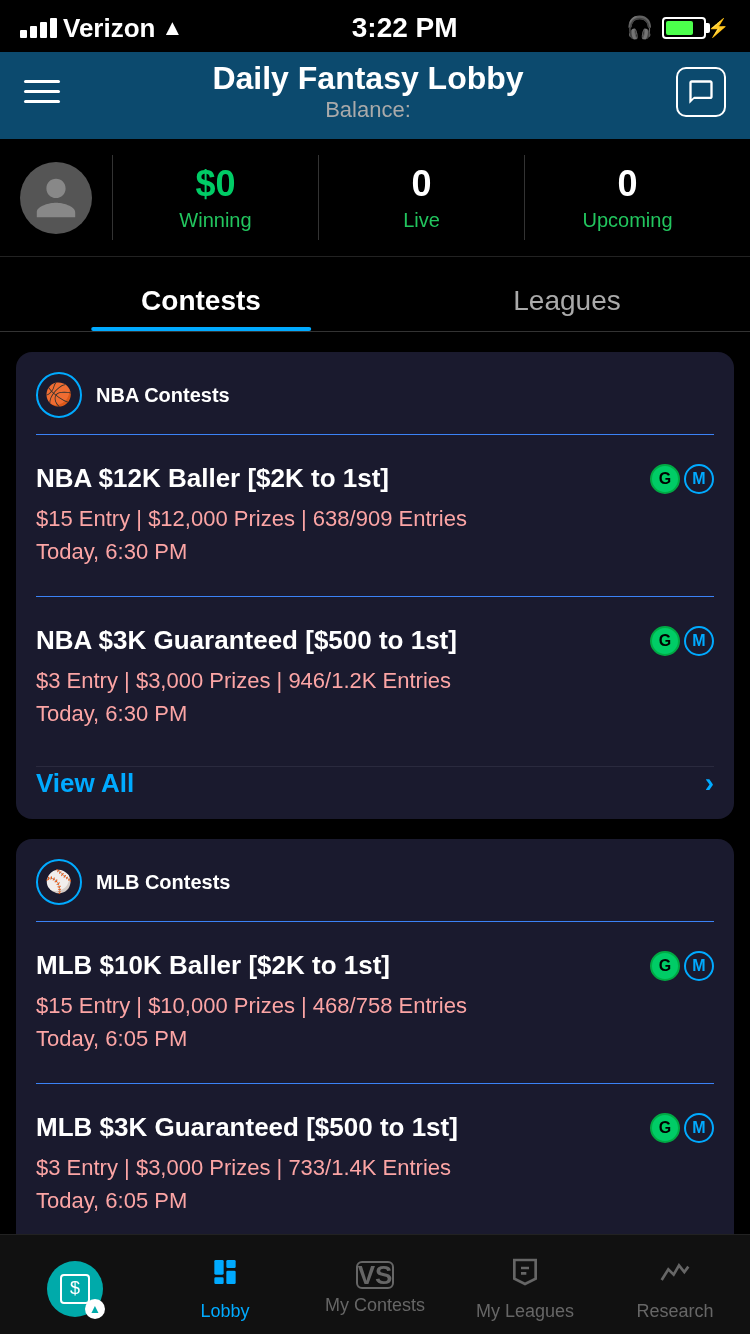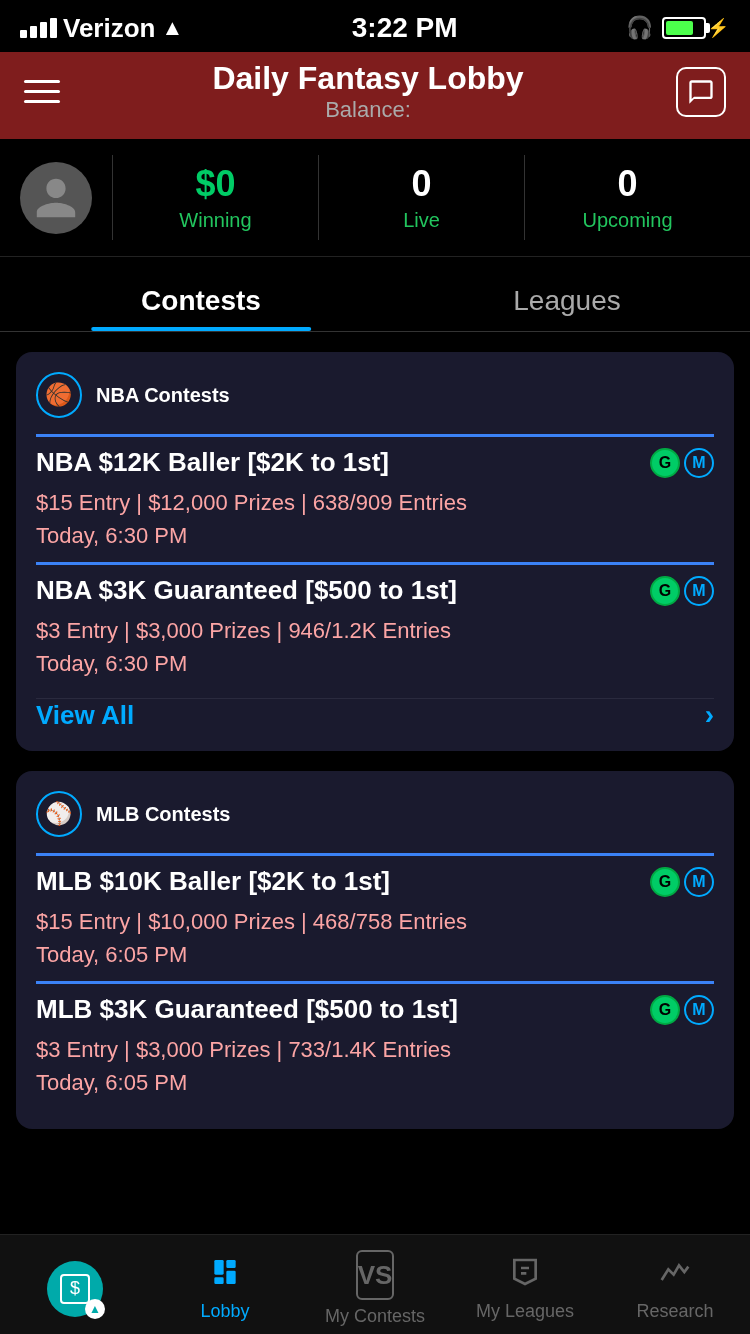--- a/index.html
+++ b/index.html
@@ -62,21 +62,21 @@
     .battery-fill {
       height: 100%;
       width: 75%;
       background: #4cff4c;
       border-radius: 2px;
     }
     .charging-icon { color: #4cff4c; font-size: 18px; }
 
     
     .header {
-      background: #7f1d1d;
+      background: #0c4a6e;
       display: flex;
       align-items: center;
       justify-content: space-between;
       padding: 8px 24px 16px;
     }
     .header-menu {
       display: flex;
       flex-direction: column;
       gap: 7px;
       cursor: pointer;
@@ -193,22 +193,22 @@
       border: 2.5px solid #00aaff;
       border-radius: 50%;
       display: flex;
       align-items: center;
       justify-content: center;
       font-size: 22px;
       color: #00aaff;
     }
     .card-title { font-size: 20px; font-weight: 700; text-align: right; }
     .contest-item {
-      padding: 10px 0;
-      border-top: 3px solid #3b82f6;
+      padding: 28px 0;
+      border-top: 1px solid #3b82f6;
       cursor: pointer;
     }
     .contest-item:first-of-type { border-top: none; }
     .contest-name-row {
       display: flex;
       align-items: center;
       justify-content: space-between;
       margin-bottom: 8px;
     }
     .contest-name { font-size: 26px; font-weight: 700; }
@@ -467,21 +467,21 @@
         <rect x="4" y="3" width="7" height="11" rx="1"></rect>
         <rect x="13" y="3" width="7" height="6" rx="1"></rect>
         <rect x="4" y="16" width="7" height="5" rx="1"></rect>
         <rect x="13" y="11" width="7" height="10" rx="1"></rect>
       </svg>
     </span>
     <span class="nav-label active">Lobby</span>
   </div>
 
   <div class="nav-item">
-    <span class="nav-icon" style="color:#666; font-size:26px; font-weight:700; border:2.5px solid #666; width:38px; height:50px; display:flex; align-items:center; justify-content:center; border-radius:6px;">VS</span>
+    <span class="nav-icon" style="color:#666; font-size:26px; font-weight:700; border:2.5px solid #666; width:38px; height:28px; display:flex; align-items:center; justify-content:center; border-radius:6px;">VS</span>
     <span class="nav-label">My Contests</span>
   </div>
 
   <div class="nav-item">
     <span class="nav-icon">
       <svg width="32" height="32" viewBox="0 0 24 24" fill="none" stroke="#666" stroke-width="2">
         <path d="M4 3h16v14l-8 4-8-4V3z"></path>
         <path d="M9 9h6M9 13h4"></path>
       </svg>
     </span>

